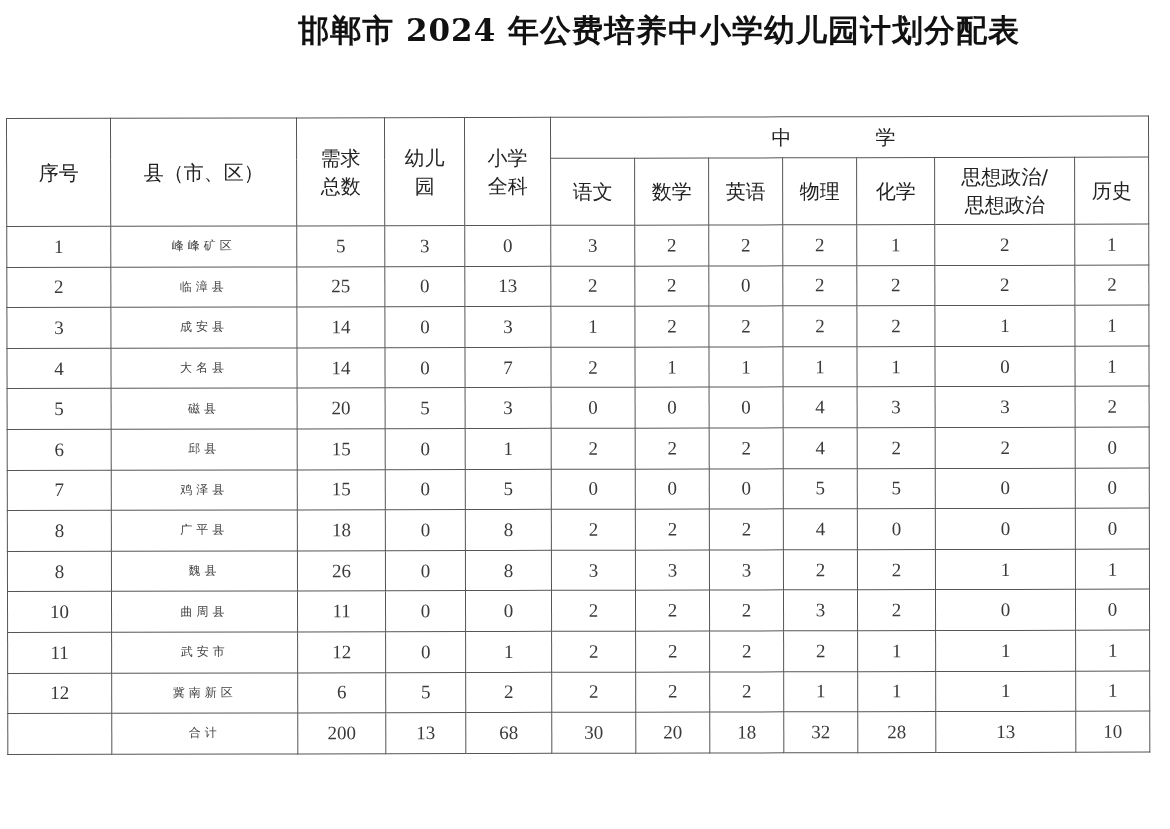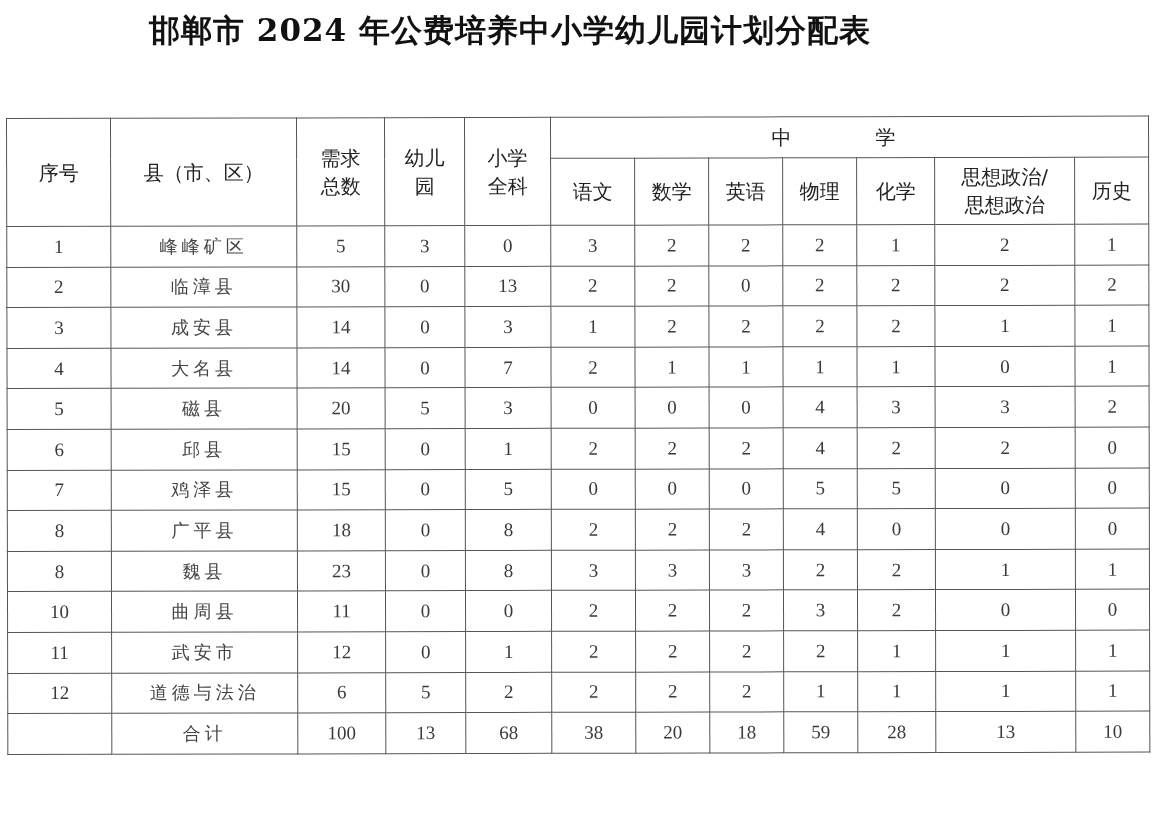--- a/index.html
+++ b/index.html
@@ -12,21 +12,21 @@
       height: 829px;
       position: relative;
       overflow: hidden;
       color: #2a2a2a;
     }
     .doc-title {
       position: absolute;
       left: 0;
       width: 1020px;
       top: 10px;
-      text-align: center;
+      text-align: right;
       font-family: "DejaVu Serif", "Liberation Serif", serif;
       font-weight: bold;
       font-size: 31px;
       letter-spacing: 1px;
       color: #111;
     }
     table.alloc {
       position: absolute;
       left: 6px;
       top: 118px;
@@ -49,21 +49,21 @@
       color: #222;
       line-height: 28px;
     }
     td {
       font-family: "Liberation Serif", "DejaVu Serif", serif;
       font-size: 19px;
       color: #3a3a3a;
     }
     td.name {
       font-family: "DejaVu Serif", "Liberation Serif", serif;
-      font-size: 18px;
+      font-size: 12px;
       letter-spacing: 4px;
       color: #444;
       border-radius: 10px;
     }
     tr.hdr-top th { height: 40px; }
     tr.hdr-sub th { height: 66px; }
     tbody tr { height: 40.6px; }
     th.middle { letter-spacing: 32px; }
   </style>
 </head>
@@ -128,21 +128,21 @@
         <td>2</td>
         <td>2</td>
         <td>2</td>
         <td>1</td>
         <td>2</td>
         <td>1</td>
       </tr>
       <tr>
         <td>2</td>
         <td class="name">临漳县</td>
-        <td>30</td>
+        <td>25</td>
         <td>0</td>
         <td>13</td>
         <td>2</td>
         <td>2</td>
         <td>0</td>
         <td>2</td>
         <td>2</td>
         <td>2</td>
         <td>2</td>
       </tr>
@@ -226,21 +226,21 @@
         <td>2</td>
         <td>2</td>
         <td>4</td>
         <td>0</td>
         <td>0</td>
         <td>0</td>
       </tr>
       <tr>
         <td>8</td>
         <td class="name">魏县</td>
-        <td>23</td>
+        <td>26</td>
         <td>0</td>
         <td>8</td>
         <td>3</td>
         <td>3</td>
         <td>3</td>
         <td>2</td>
         <td>2</td>
         <td>1</td>
         <td>1</td>
       </tr>
@@ -267,40 +267,40 @@
         <td>2</td>
         <td>2</td>
         <td>2</td>
         <td>2</td>
         <td>1</td>
         <td>1</td>
         <td>1</td>
       </tr>
       <tr>
         <td>12</td>
-        <td class="name">道德与法治</td>
+        <td class="name">冀南新区</td>
         <td>6</td>
         <td>5</td>
         <td>2</td>
         <td>2</td>
         <td>2</td>
         <td>2</td>
         <td>1</td>
         <td>1</td>
         <td>1</td>
         <td>1</td>
       </tr>
       <tr>
         <td></td>
         <td class="name">合计</td>
-        <td>100</td>
+        <td>200</td>
         <td>13</td>
         <td>68</td>
-        <td>38</td>
+        <td>30</td>
         <td>20</td>
         <td>18</td>
-        <td>59</td>
+        <td>32</td>
         <td>28</td>
         <td>13</td>
         <td>10</td>
       </tr>
     </tbody>
 </table>
 
 </body></html>

